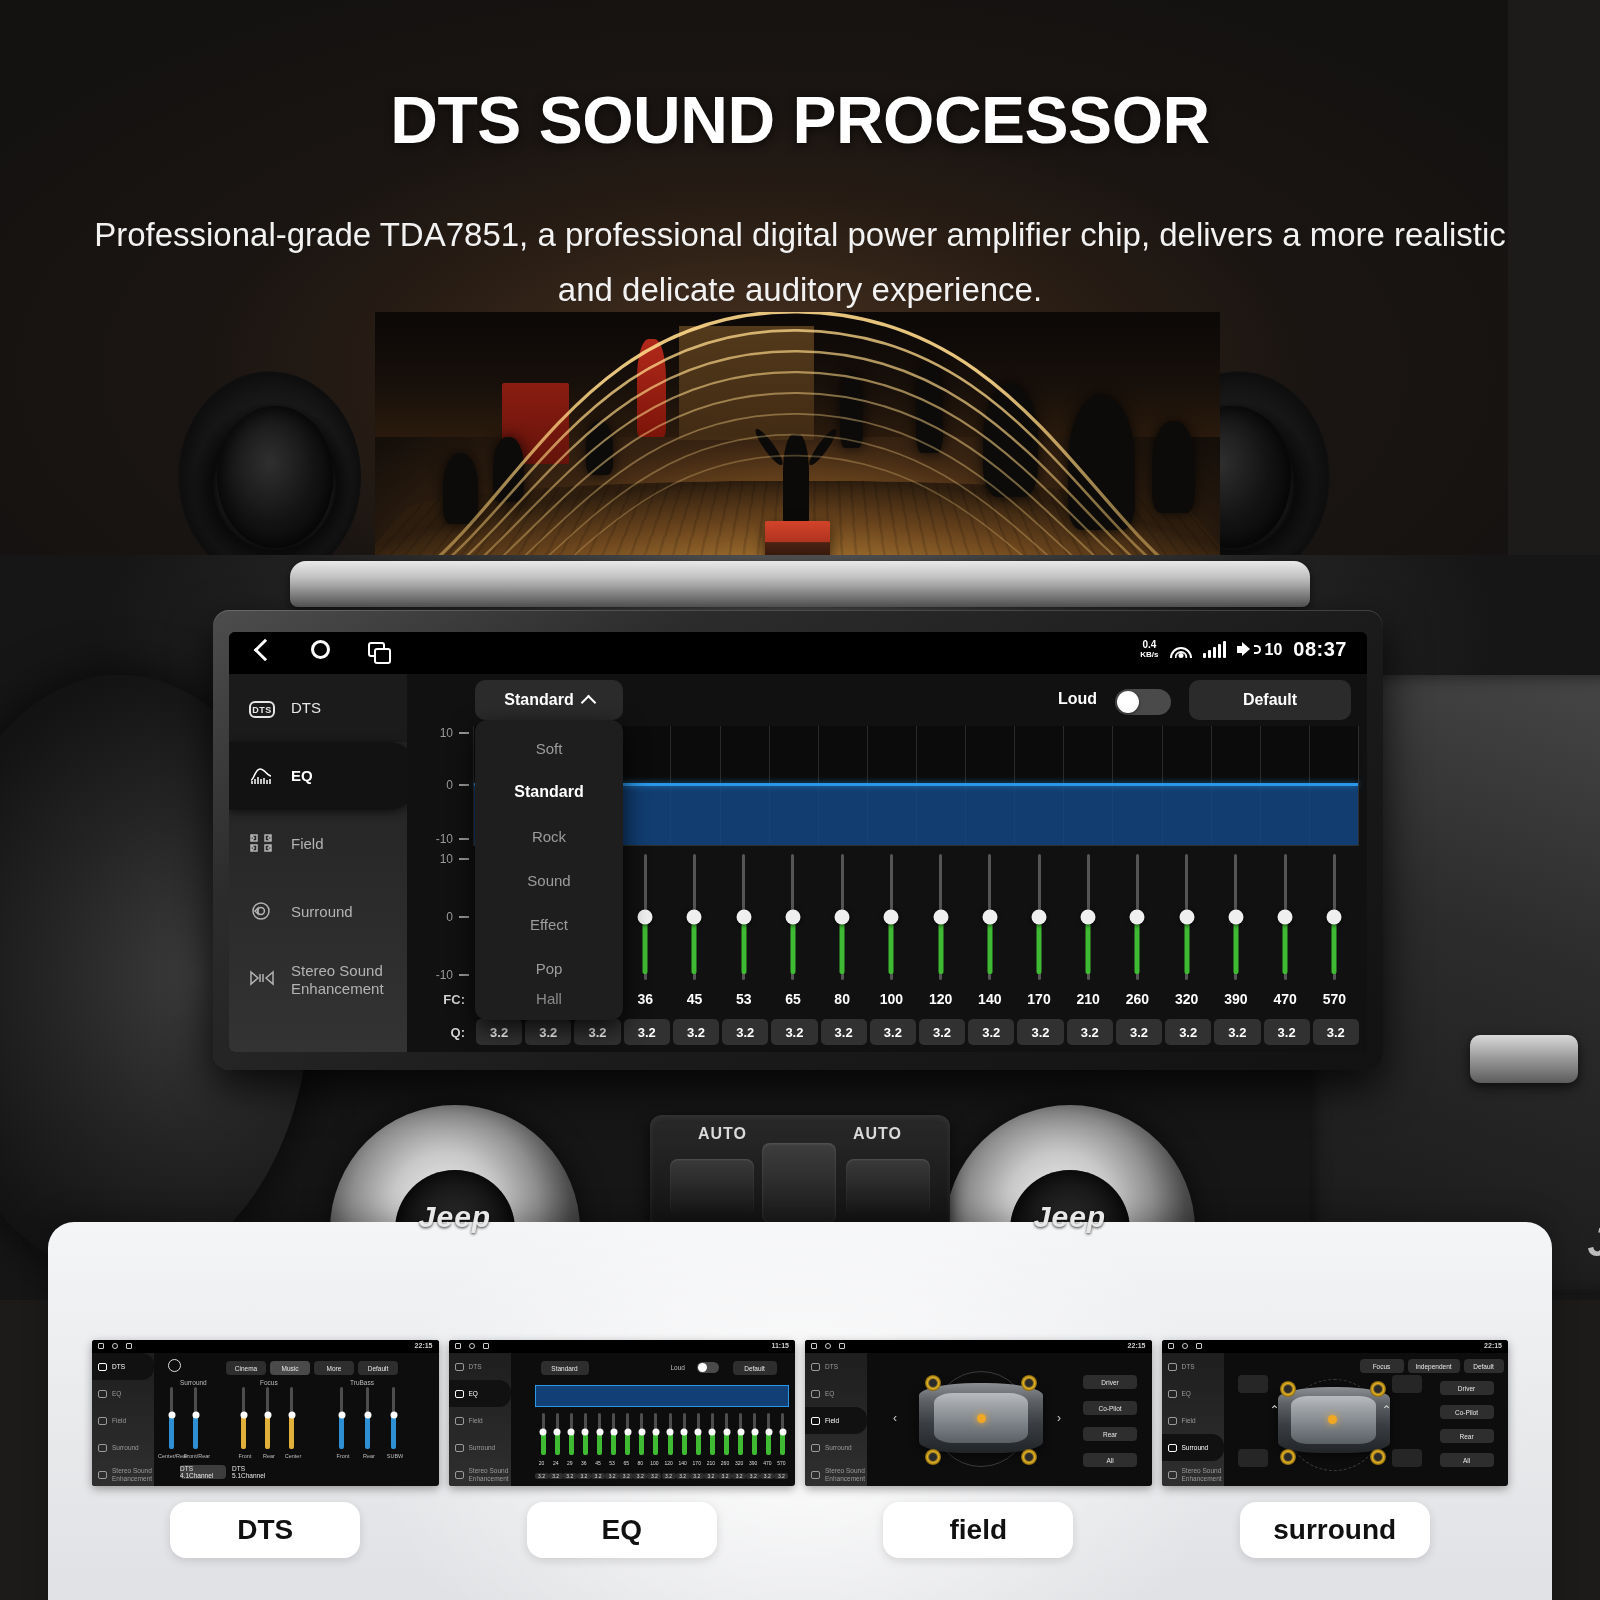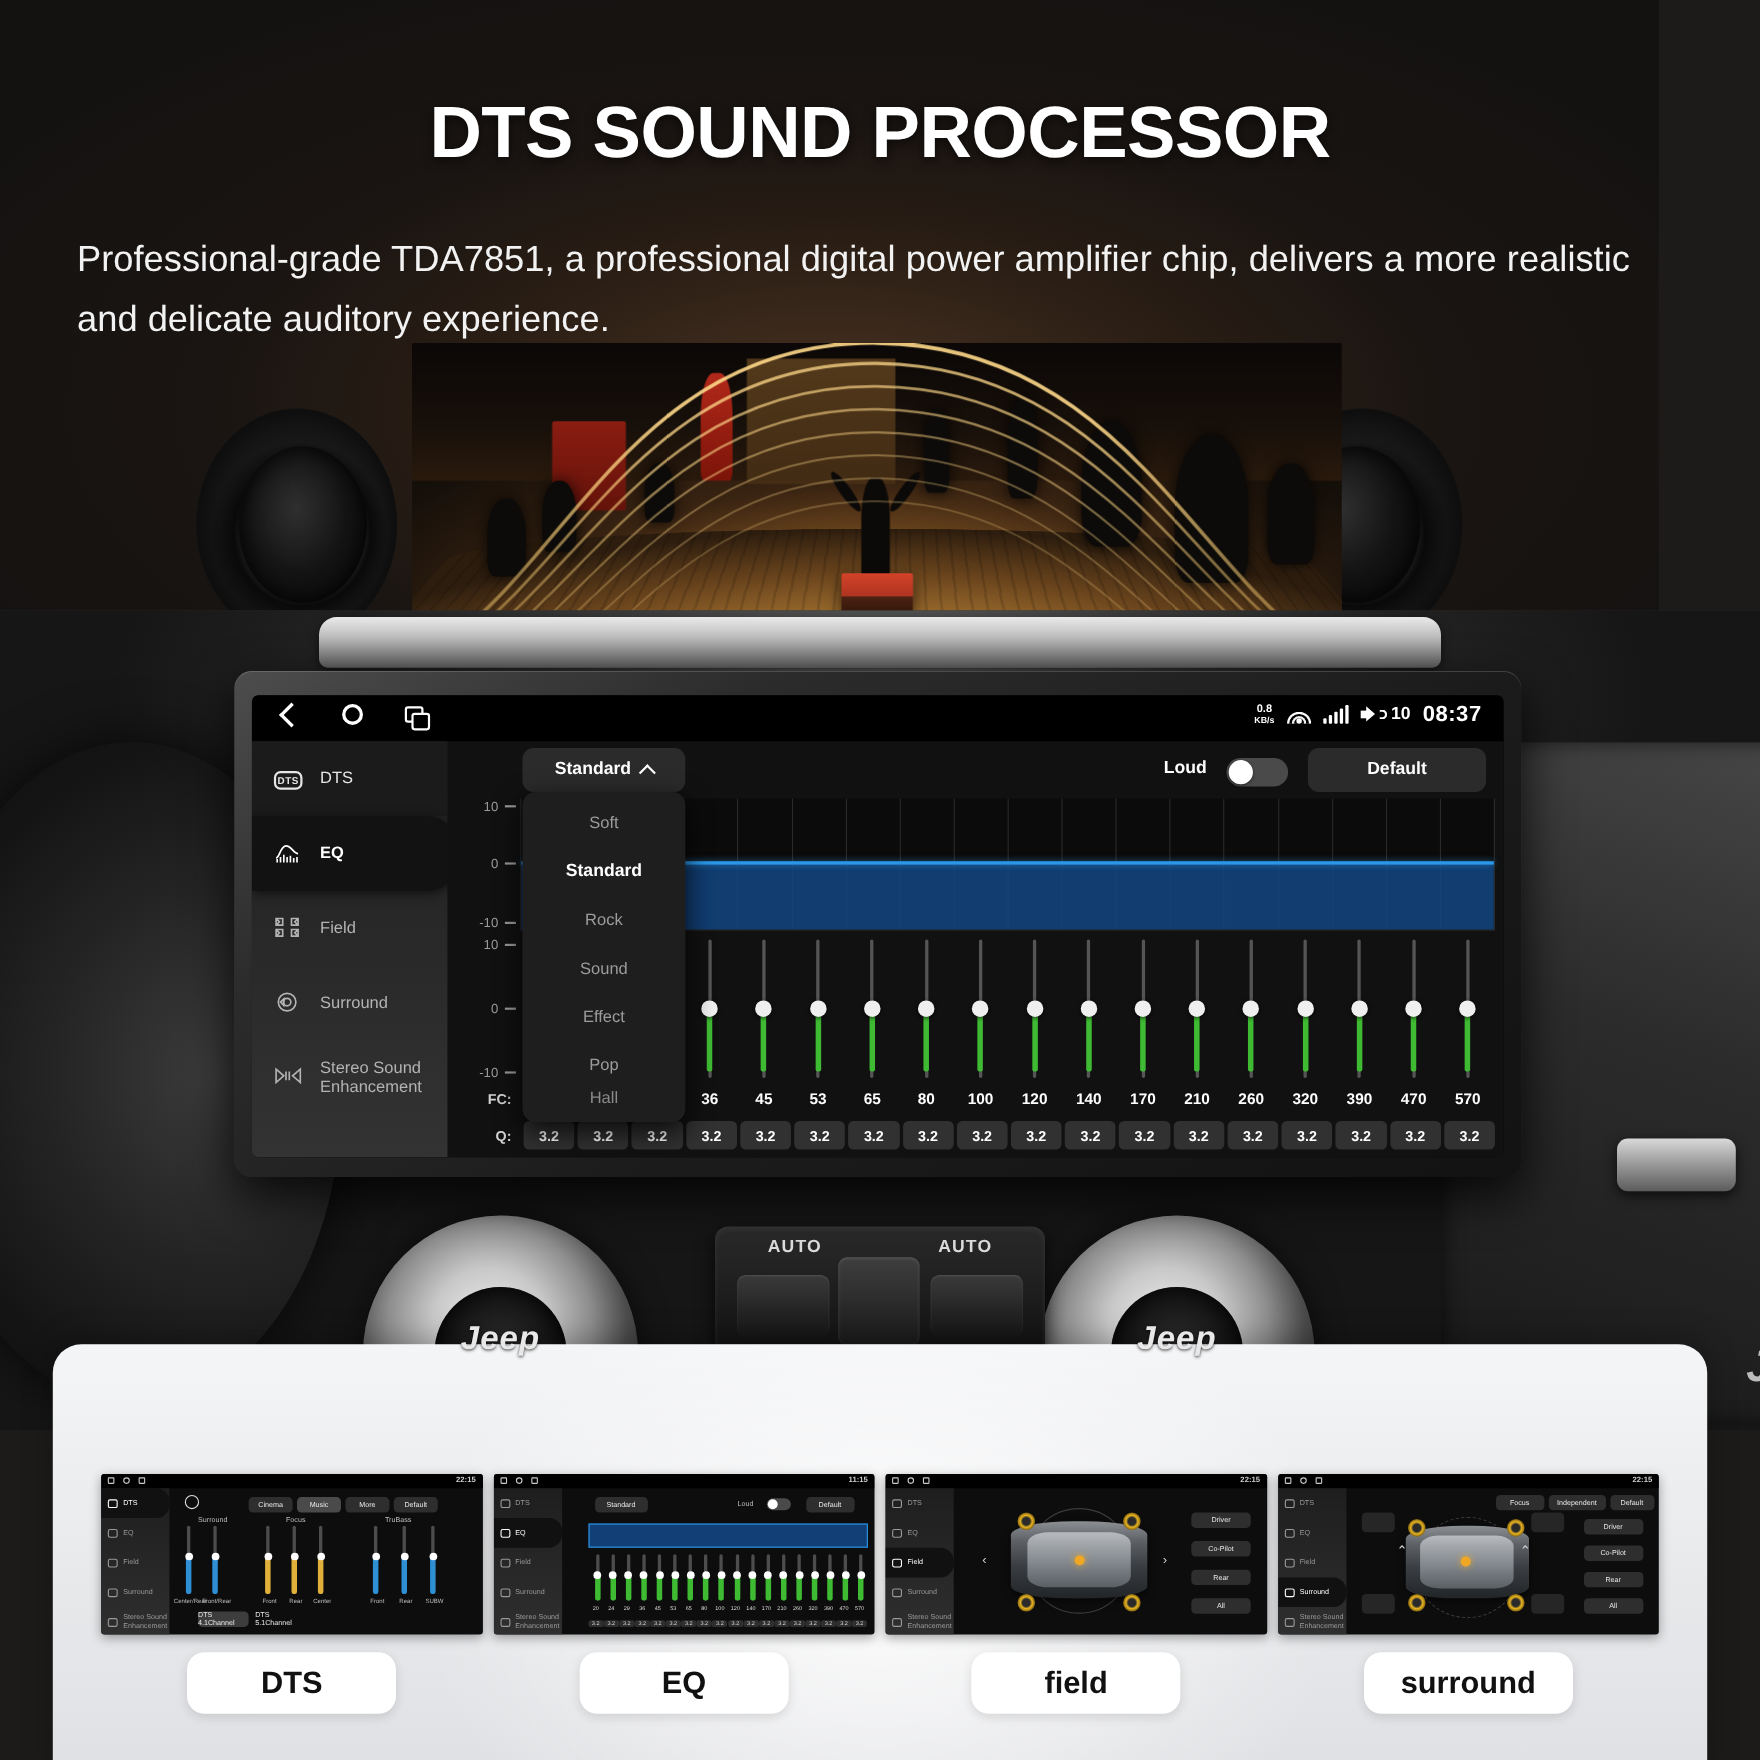--- a/index.html
+++ b/index.html
@@ -17,21 +17,21 @@
       radial-gradient(ellipse 900px 420px at 50% 62%, #4a3322 0%, #291d14 38%, #1a1512 62%, #141211 100%),
       linear-gradient(180deg, #262322 0%, #1e1c1b 45%, #151312 100%);
     overflow: hidden;
   }
   .hero-title {
     position: absolute; left: 0; top: 82px; width: 1600px; text-align: center;
     color: #fff; font-size: 66px; font-weight: 800; letter-spacing: -0.5px;
     text-shadow: 0 2px 10px rgba(0,0,0,.6);
   }
   .hero-sub {
-    position: absolute; left: 70px; top: 208px; width: 1460px; text-align: left;
+    position: absolute; left: 70px; top: 208px; width: 1460px; text-align: center;
     color: #f2f2f2; font-size: 33px; font-weight: 400; line-height: 1.66;
   }
 
   
   .stage-wrap {
     position: absolute; left: 375px; top: 312px; width: 845px; height: 272px;
     overflow: hidden; border-radius: 2px;
     background: radial-gradient(ellipse 520px 230px at 50% 100%, #c98a3c 0%, #8a5a24 30%, #3a2412 62%, #150f0a 100%);
   }
   .stage-floor {
@@ -426,21 +426,21 @@
     <div class="screen">
 
       <div class="statusbar">
         <div class="navicons">
           <div class="nav-back"></div>
           <div class="nav-home"></div>
           <div class="nav-recent"></div>
         </div>
         <div class="status-right">
           <div class="kbs">
-            <span>0.8</span>
+            <span>0.4</span>
             <small>KB/s</small>
           </div>
           <div class="wifi">
               <i></i>
               <i></i>
               <i></i>
             </div>
           <div class="bars">
             <b style="height:5px"></b>
               <b style="height:8px"></b>

